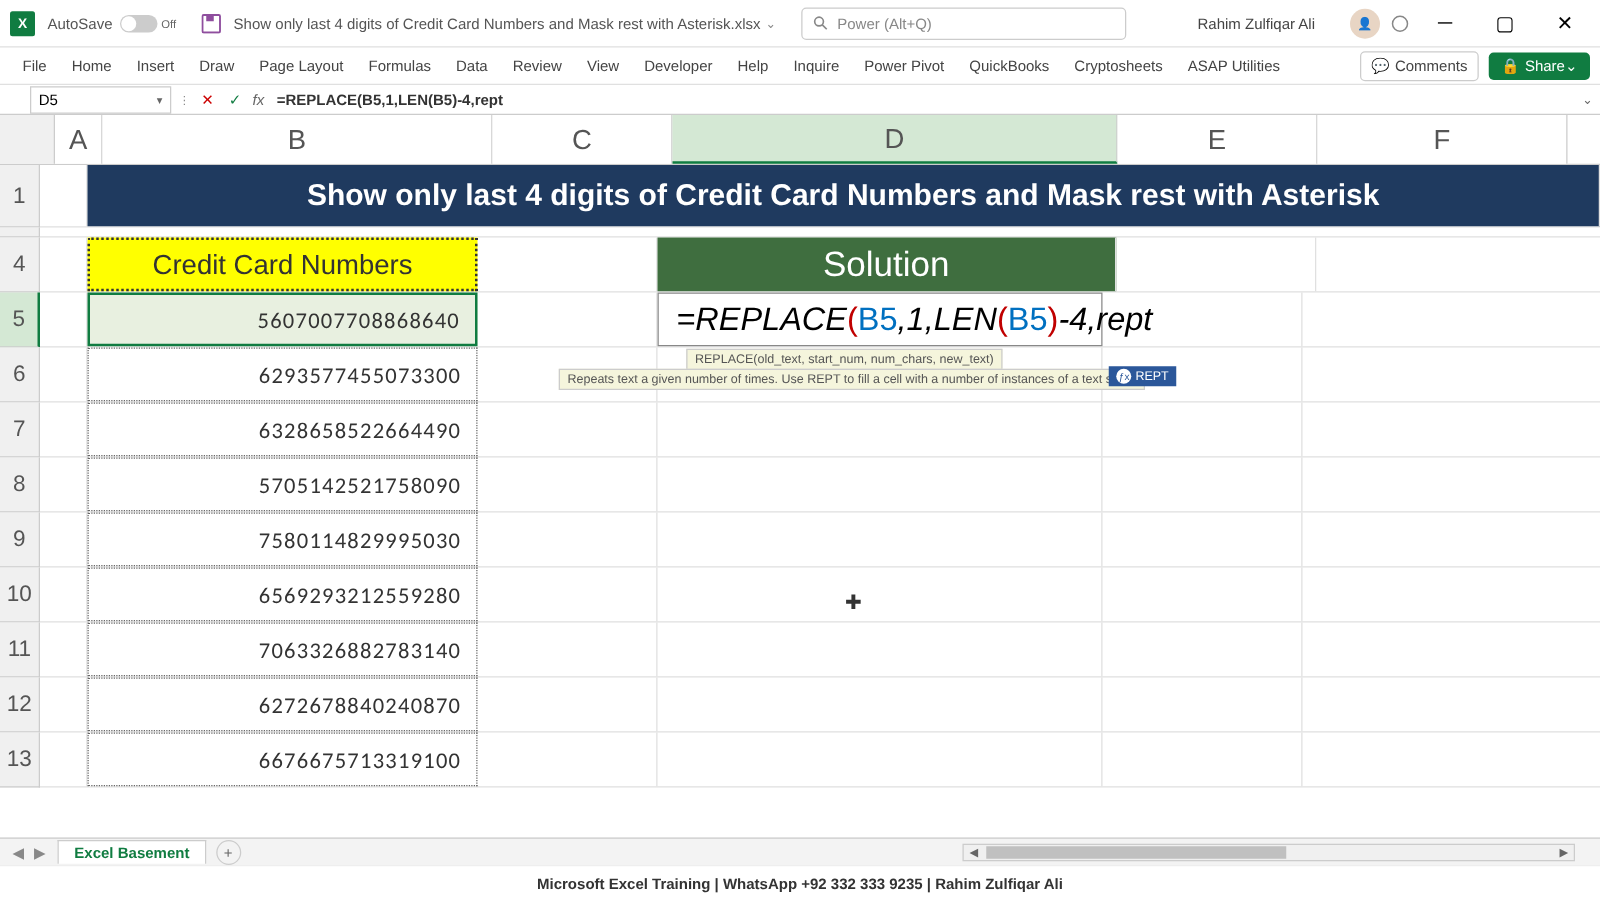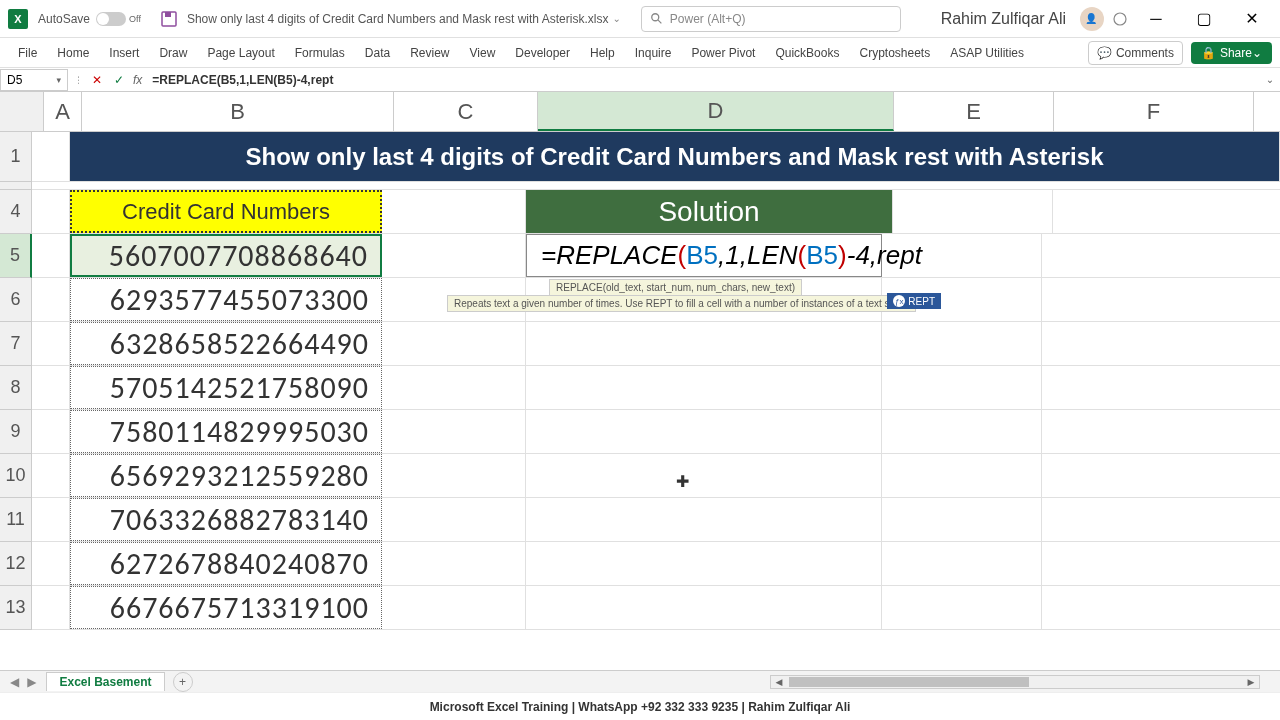--- a/index.html
+++ b/index.html
@@ -10,34 +10,34 @@
 .excel-icon { width: 20px; height: 20px; background: #107c41; display: flex; align-items: center; justify-content: center; color: #fff; font-size: 11px; font-weight: bold; border-radius: 2px; margin-right: 10px; }
 .autosave { display: flex; align-items: center; font-size: 12px; color: #555; margin-right: 10px; }
 .autosave-toggle { width: 30px; height: 14px; background: #ccc; border-radius: 7px; margin-left: 6px; position: relative; }
 .autosave-toggle::after { content: ""; position: absolute; left: 1px; top: 1px; width: 12px; height: 12px; background: #fff; border-radius: 50%; }
 .autosave-off { font-size: 9px; color: #666; margin-left: 3px; }
 .save-icon { width: 16px; height: 16px; margin: 0 10px; color: #8f4e9e; }
 .filename { font-size: 12px; color: #555; flex: 0 0 auto; }
 .search-box { margin-left: auto; width: 260px; height: 26px; border: 1px solid #ccc; border-radius: 4px; display: flex; align-items: center; padding: 0 8px; font-size: 12px; color: #888; }
 .search-box svg { width: 14px; height: 14px; margin-right: 6px; }
 .titlebar-right { margin-left: auto; display: flex; align-items: center; gap: 8px; }
-.username { font-size: 16px; color: #444; margin-right: 6px; }
+.username { font-size: 12px; color: #444; margin-right: 20px; }
 .avatar { width: 24px; height: 24px; border-radius: 50%; background: #e8d5c4; display: flex; align-items: center; justify-content: center; font-size: 10px; }
 .win-btn { width: 40px; height: 30px; display: flex; align-items: center; justify-content: center; cursor: pointer; }
 
 
 .ribbon-tabs { height: 30px; display: flex; align-items: center; padding: 0 8px; border-bottom: 1px solid #e0e0e0; font-size: 12px; }
 .ribbon-tab { padding: 6px 10px; color: #444; cursor: pointer; }
 .ribbon-right { margin-left: auto; display: flex; align-items: center; gap: 8px; }
 .comments-btn { display: flex; align-items: center; font-size: 12px; color: #444; border: 1px solid #ccc; border-radius: 4px; padding: 4px 8px; }
 .share-btn { display: flex; align-items: center; font-size: 12px; color: #fff; background: #107c41; border-radius: 4px; padding: 4px 10px; }
 
 
 .formula-bar { height: 24px; display: flex; align-items: center; border-bottom: 1px solid #ccc; background: #fff; font-size: 12px; }
-.name-box { width: 68px; height: 22px; border: 1px solid #ccc; padding: 0 6px; display: flex; align-items: center; justify-content: space-between; margin-right: 2px; }
+.name-box { width: 113px; height: 22px; border: 1px solid #ccc; padding: 0 6px; display: flex; align-items: center; justify-content: space-between; margin-right: 2px; margin-left: 24px; }
 .name-box-dd { font-size: 9px; color: #666; }
 .fb-btns { display: flex; align-items: center; padding: 0 4px; gap: 6px; color: #666; }
 .fb-btn { width: 16px; text-align: center; font-size: 12px; }
 .fx-label { font-style: italic; font-size: 12px; }
 .formula-input { flex: 1; padding: 0 6px; color: #333; font-weight: bold; }
 .fb-expand { width: 20px; text-align: center; color: #666; font-size: 10px; }
 
 
 .grid-wrap { position: relative; height: 578px; overflow: hidden; }
 .col-headers { display: flex; height: 40px; background: #fff; border-bottom: 1px solid #ccc; }
@@ -60,21 +60,21 @@
 
 .cells { flex: 1; position: relative; }
 .cell-row { display: flex; height: 44px; border-bottom: 1px solid #e0e0e0; }
 .cell-row.r1 { height: 50px; }
 .cell-row.r2 { height: 8px; }
 .cell { border-right: 1px solid #e0e0e0; display: flex; align-items: center; padding: 0 6px; font-size: 14px; }
 
 .title-cell { background: #1f3a5f; color: #fff; font-size: 24px; font-weight: bold; justify-content: center; width: 1210px; }
 .header-yellow { background: #ffff00; border: 2px dotted #333; font-size: 22px; color: #333; justify-content: center; width: 312px; }
 .header-green { background: #3f6e3f; color: #fff; font-size: 28px; justify-content: center; width: 367px; }
-.cc-cell { width: 312px; border: 1px dotted #666; font-size: 30px; color: #333; font-family: Calibri, Arial, sans-serif; justify-content: flex-end; padding-right: 12px; letter-spacing: 1px; }
+.cc-cell { width: 312px; border: 1px dotted #666; font-size: 18px; color: #333; font-family: Calibri, Arial, sans-serif; justify-content: flex-end; padding-right: 12px; letter-spacing: 1px; }
 .cc-cell.selected { background: #e8f0e0; border: 2px solid #107c41; }
 
 .formula-cell { width: 356px; font-size: 26px; font-family: Calibri, Arial, sans-serif; padding-left: 14px; position: relative; border: 1px solid #888; background: #fff; }
 .formula-cell .p1 { color: #000; font-style: italic; }
 .formula-cell .ref { color: #0070c0; }
 .formula-cell .paren { color: #c00000; }
 .formula-cell .cursor { display: inline-block; width: 1px; height: 28px; background: #000; vertical-align: middle; animation: blink 1s infinite; }
 @keyframes blink { 50% { opacity: 0; } }
 
 .tooltip-hint { position: absolute; top: 44px; left: 22px; background: #f5f5dc; border: 1px solid #ccc; font-size: 10px; padding: 2px 6px; color: #555; white-space: nowrap; z-index: 5; }

